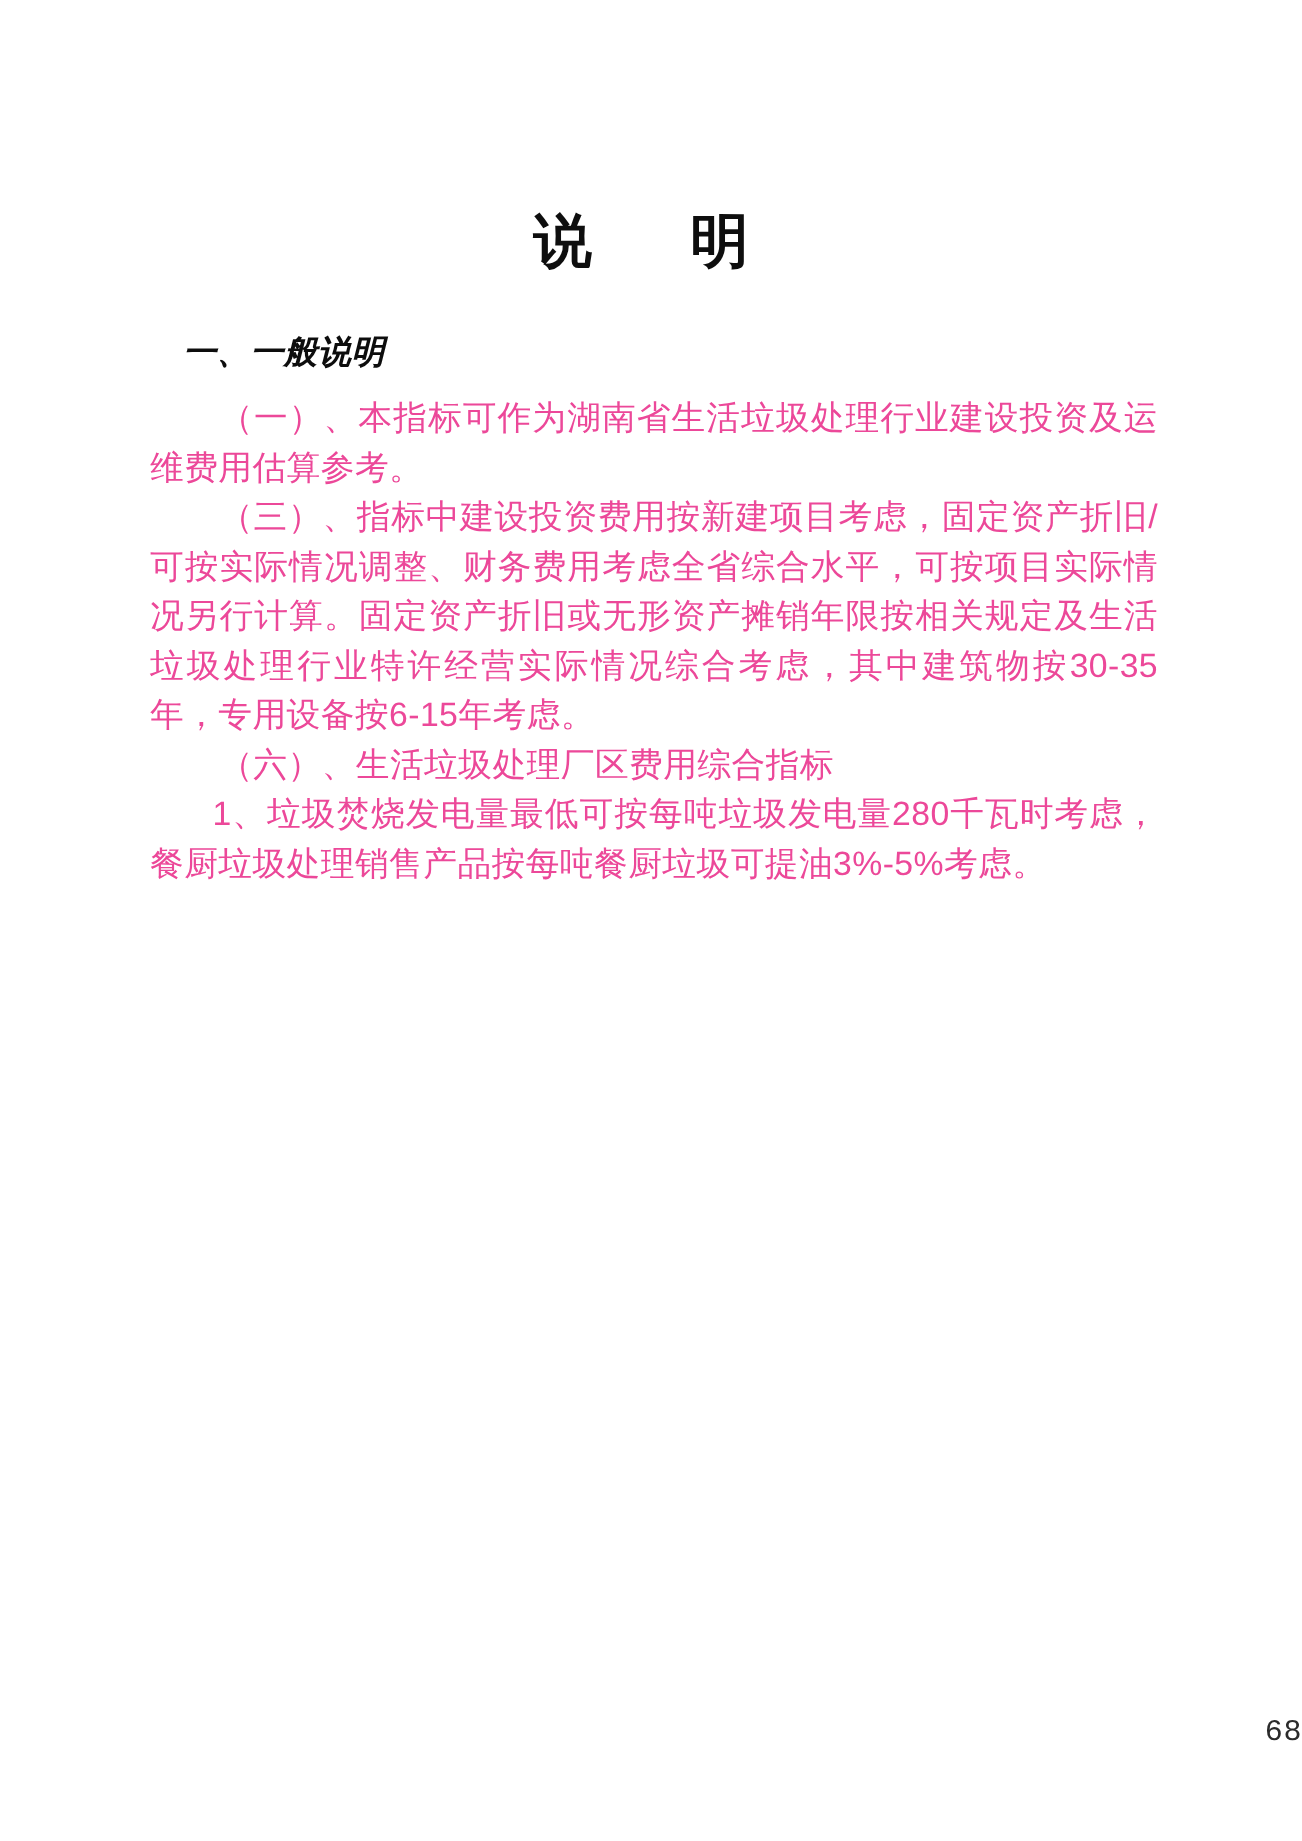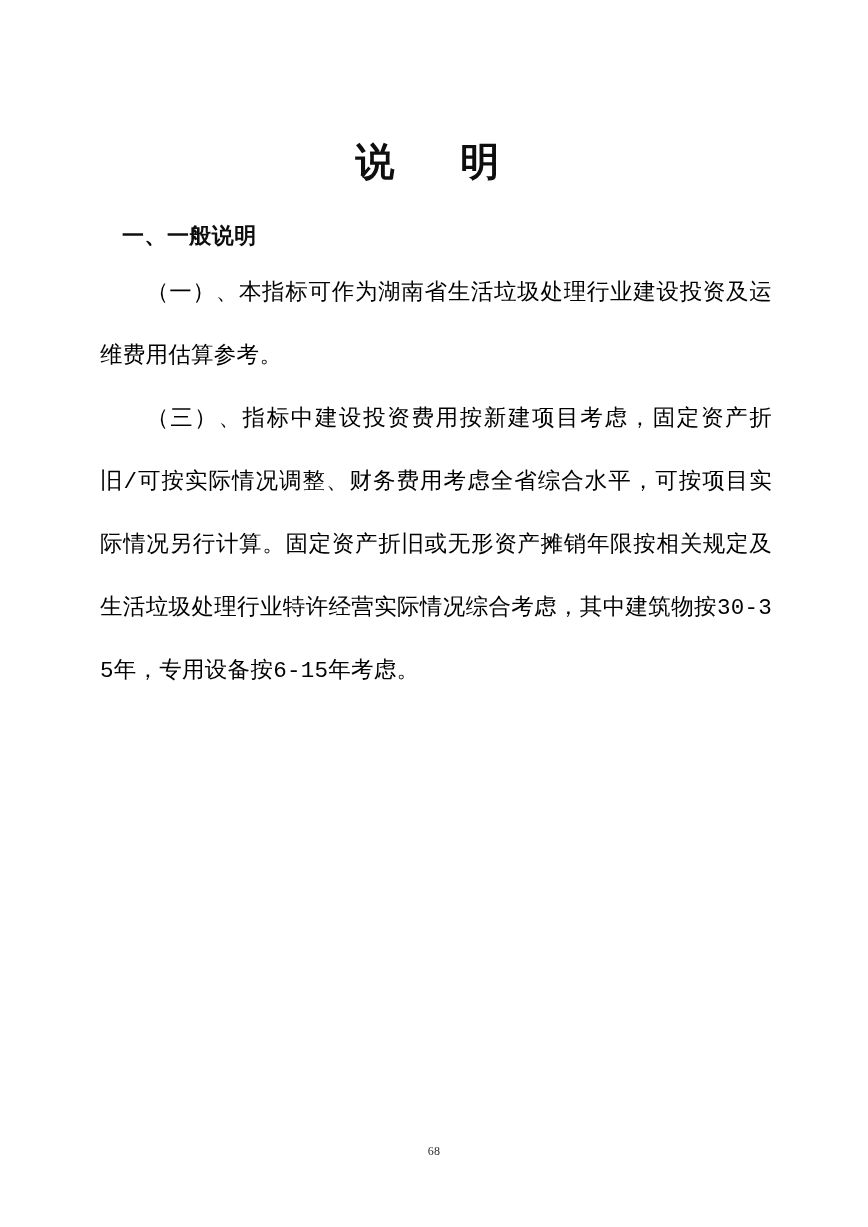--- a/index.html
+++ b/index.html
@@ -47,52 +47,53 @@
 
   .section-heading {
     font-family: "DejaVu Sans", "Liberation Sans", sans-serif;
     font-weight: 700;
     font-size: 22px;
     line-height: 40px;
     margin: 0 0 6px 0;
     padding-left: 22px;
     letter-spacing: 0.02em;
     color: #0d0d0d;
+    font-style: italic;
   }
 
   p.para {
     margin: 0;
-    font-family: Liberation Mono, monospace;
+    font-family: Liberation Sans, sans-serif;
     font-size: 22.5px;
-    line-height: 63px;
+    line-height: 33px;
     text-align: justify;
     text-justify: inter-ideograph;
     text-indent: 2.05em;
     letter-spacing: 0.012em;
-    color: #000000;
+    color: #ec4899;
     word-break: break-all;
   }
 
   p.para.sub-item {
     text-indent: 1.85em;
   }
 
   p.para.no-justify {
     text-align: left;
   }
 
   
   .page-number {
     position: absolute;
     left: 0;
     right: 0;
     top: 1128px;
-    text-align: center;
-    font-family: Liberation Serif, serif;
-    font-size: 12px;
+    text-align: right;
+    font-family: Liberation Mono, monospace;
+    font-size: 20px;
     color: #2b2b2b;
     letter-spacing: 0.02em;
   }
 </style>
 </head>
 <body>
 
 <div class="page">
 
   <div class="doc-title">说　明</div>
@@ -101,19 +102,21 @@
 
     <h2 class="section-heading">一、一般说明</h2>
 
     <p class="para">（一）、本指标可作为湖南省生活垃圾处理行业建设投资及运维费用估算参考。</p>
 
 
     <p class="para">（三）、指标中建设投资费用按新建项目考虑，固定资产折旧/可按实际情况调整、财务费用考虑全省综合水平，可按项目实际情况另行计算。固定资产折旧或无形资产摊销年限按相关规定及生活垃圾处理行业特许经营实际情况综合考虑，其中建筑物按30-35年，专用设备按6-15年考虑。</p>
 
 
 
+    <p class="para no-justify">（六）、生活垃圾处理厂区费用综合指标</p>
 
+    <p class="para sub-item">1、垃圾焚烧发电量最低可按每吨垃圾发电量280千瓦时考虑，餐厨垃圾处理销售产品按每吨餐厨垃圾可提油3%-5%考虑。</p>
 
   </div>
 
   <div class="page-number">68</div>
 
 </div>
 
 </body></html>

